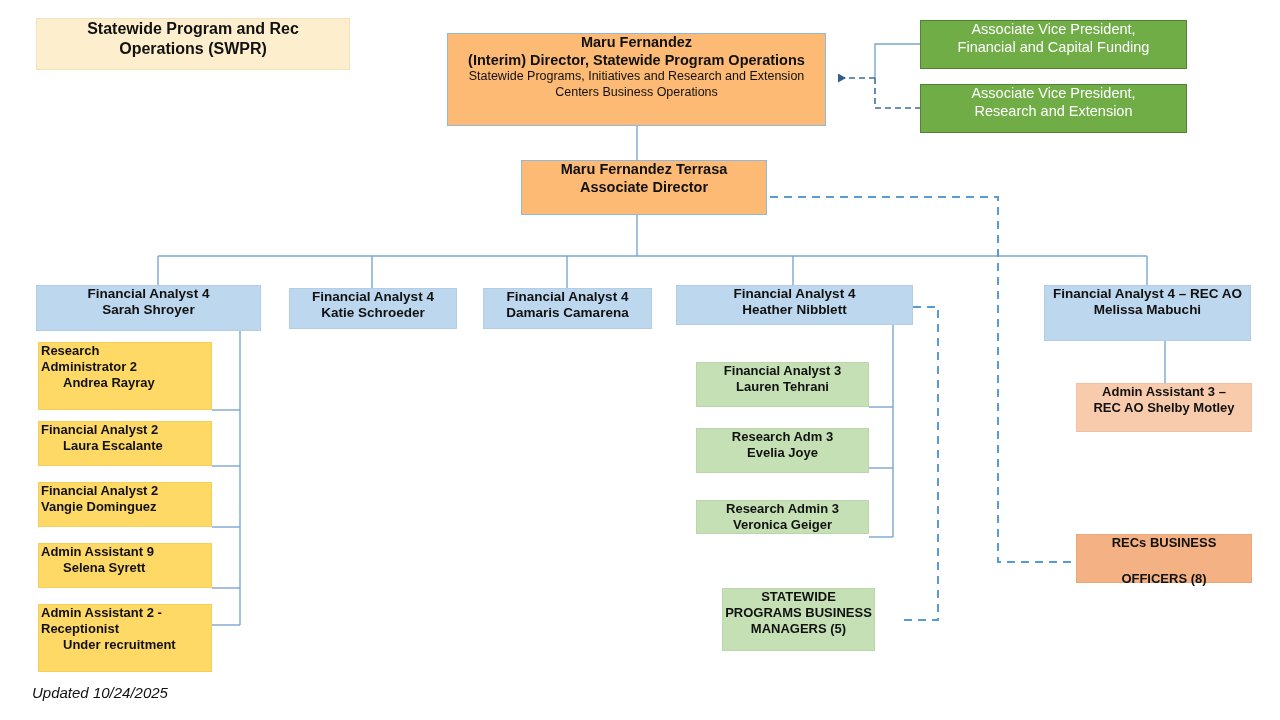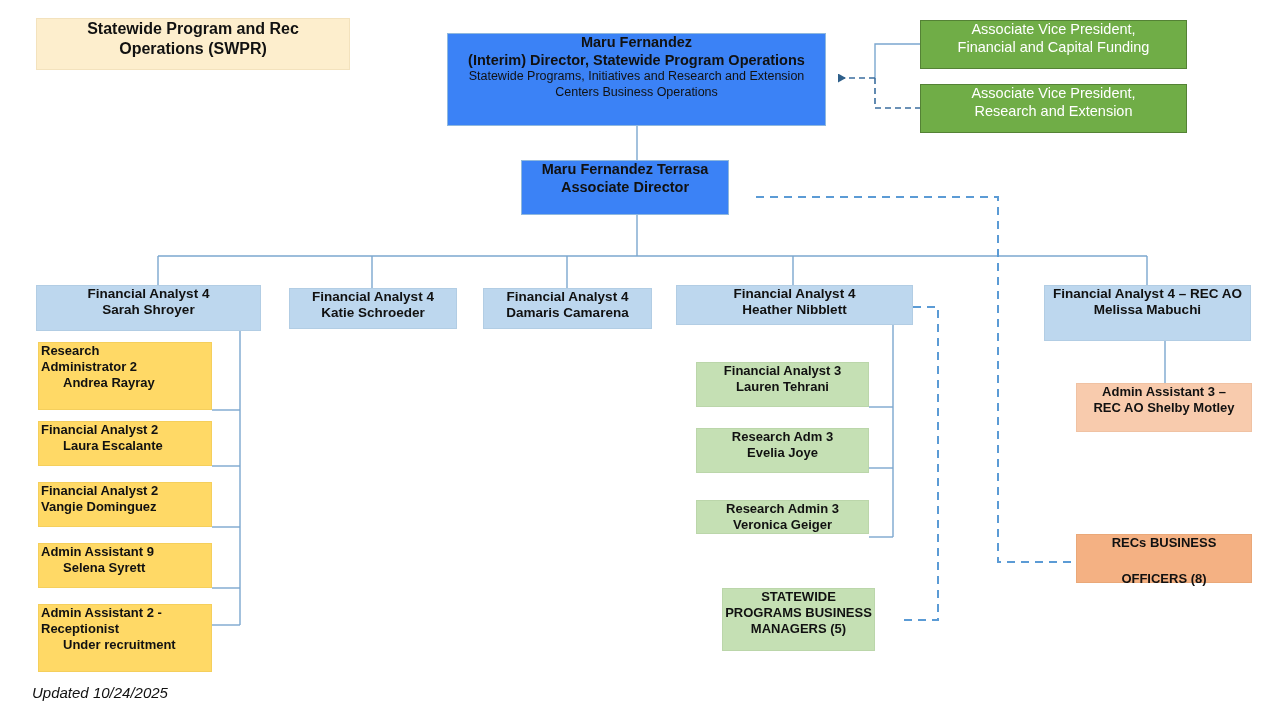--- a/index.html
+++ b/index.html
@@ -43,21 +43,21 @@
     white-space: nowrap;
   }
   
   .t-cream {
     background: #fdeecd;
     border: 1px solid #f3e2bd;
     font-weight: bold;
     font-size: 16px;
   }
   .t-blue {
-    background: #3b82f6;
+    background: #fdba74;
     border: 1px solid #8fb8de;
   }
   .t-lightblue {
     background: #bdd7ee;
     border: 1px solid #b2cde4;
     font-weight: bold;
     font-size: 13.5px;
   }
   .t-green {
     background: #70ad47;
@@ -182,21 +182,21 @@
   <div class="node t-green" style="left:920px; top:20px; width:267px; height:49px;">
     <span class="ln">Associate Vice President,</span>
     <span class="ln">Financial and Capital Funding</span>
   </div>
 
   <div class="node t-green" style="left:920px; top:84px; width:267px; height:49px;">
     <span class="ln">Associate Vice President,</span>
     <span class="ln">Research and Extension</span>
   </div>
 
-  <div class="node t-blue" style="left:521px; top:160px; width:208px; height:55px;">
+  <div class="node t-blue" style="left:521px; top:160px; width:246px; height:55px;">
     <span class="ln l1">Maru Fernandez Terrasa</span>
     <span class="ln l1">Associate Director</span>
   </div>
 
   <div class="node t-lightblue" style="left:36px; top:285px; width:225px; height:46px;">
     <span class="ln">Financial Analyst 4</span>
     <span class="ln">Sarah Shroyer</span>
   </div>
 
   <div class="node t-lightblue" style="left:289px; top:288px; width:168px; height:41px;">

